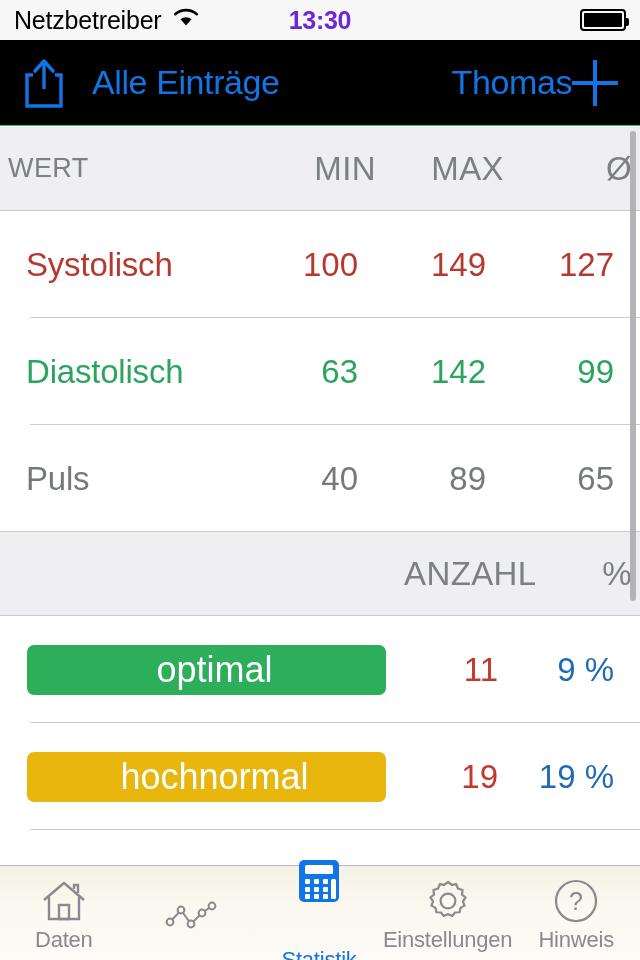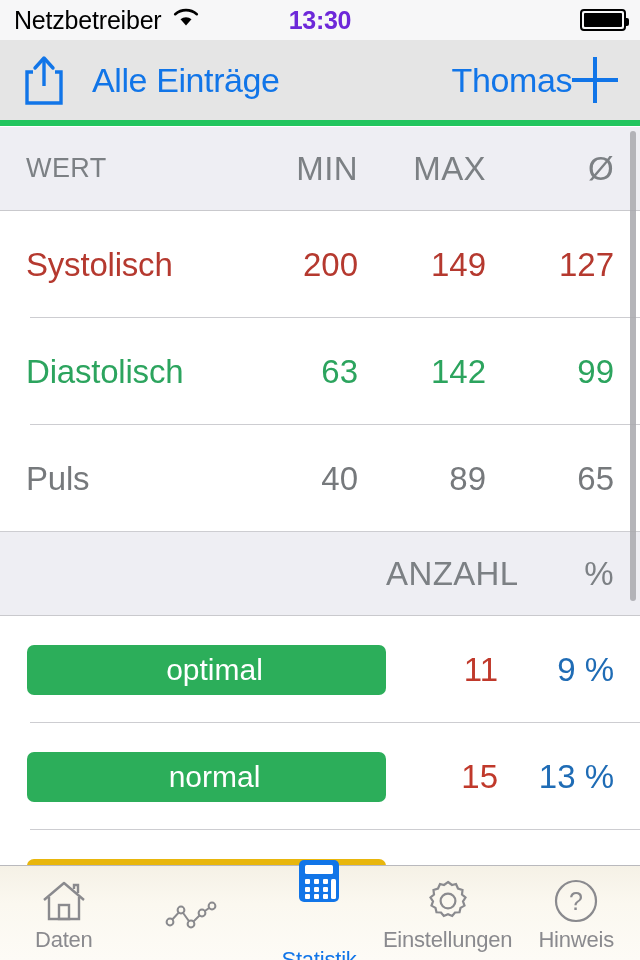--- a/index.html
+++ b/index.html
@@ -37,22 +37,22 @@
   }
   .battery::after {
     content:""; position:absolute; right:-5px; top:7px;
     width:3px; height:8px; background:#000; border-radius:0 2px 2px 0;
   }
   .battery i { display:block; height:100%; background:#000; border-radius:1px; }
 
   
   .navbar {
     height:86px; width:100%;
-    background:#e5e5e5;
-    border-bottom:6px solid #22c55e;
+    background:#000000;
+    border-bottom:1px solid #22c55e;
     display:flex; align-items:center;
     padding:0 22px;
     position:relative;
     text-align:center;
   }
   .nav-left { display:flex; align-items:center; gap:26px; }
   .nav-right { margin-left:auto; display:flex; align-items:center; }
   .nav-text { font-size:34px; color:#1175e8; letter-spacing:-0.4px; }
   .share-icon { width:44px; height:52px; position:relative; }
   .share-icon svg { display:block; }
@@ -69,21 +69,21 @@
     top:127px; left:0; right:0; bottom:95px;
     overflow:hidden;
     background:#ffffff;
   }
 
   .section-header {
     background:#eeeef3;
     border-bottom:1px solid #c9c9cd;
     height:84px;
     display:flex; align-items:center;
-    padding:0 26px;
+    padding:0 8px;
     color:#7c8084;
     font-size:27px;
     letter-spacing:0.4px;
   }
   .section-header .sh-title { flex:0 0 auto; }
   .section-header .sh-cols { margin-left:auto; display:flex; }
 
   .row {
     height:107px;
     display:flex; align-items:center;
@@ -115,21 +115,21 @@
   .clr-puls { color:#76797c; }
   .clr-count{ color:#c0392b; }
   .clr-pct  { color:#1f6cb5; }
 
   
   .row-pill { height:107px; padding:0 26px; }
   .pill {
     width:364px; height:50px;
     border-radius:7px;
     display:flex; align-items:center; justify-content:center;
-    color:#ffffff; font-size:30px;
+    color:#ffffff; font-size:36px;
     margin-left:1px;
     padding-left:16px;
   }
 
   
   .scroll-indicator {
     position:absolute; right:4px; top:4px;
     width:6px; height:470px;
     background:#a8a8ad; border-radius:3px;
     opacity:.85;
@@ -199,21 +199,21 @@
     <span class="sh-cols">
       <span class="cell c-min">MIN</span>
       <span class="cell c-max">MAX</span>
       <span class="cell c-avg">Ø</span>
     </span>
   </div>
 
   <div class="row">
     <span class="row-label clr-sys">Systolisch</span>
     <span class="row-cols">
-      <span class="cell c-min clr-sys">200</span>
+      <span class="cell c-min clr-sys">100</span>
       <span class="cell c-max clr-sys">149</span>
       <span class="cell c-avg clr-sys">127</span>
     </span>
   </div>
 
   <div class="row">
     <span class="row-label clr-dia">Diastolisch</span>
     <span class="row-cols">
       <span class="cell c-min clr-dia">63</span>
       <span class="cell c-max clr-dia">142</span>
@@ -238,27 +238,20 @@
   </div>
 
   <div class="row row-pill">
     <span class="pill" id="pill0" style="background: rgb(44, 174, 90);">optimal</span>
     <span class="row-cols">
       <span class="cell c-cnt clr-count">11</span>
       <span class="cell c-pct clr-pct">9 %</span>
     </span>
   </div>
 
-  <div class="row row-pill">
-    <span class="pill" id="pill1" style="background: rgb(44, 174, 90);">normal</span>
-    <span class="row-cols">
-      <span class="cell c-cnt clr-count">15</span>
-      <span class="cell c-pct clr-pct">13 %</span>
-    </span>
-  </div>
 
   <div class="row row-pill">
     <span class="pill" id="pill2" style="background: rgb(232, 182, 12);">hochnormal</span>
     <span class="row-cols">
       <span class="cell c-cnt clr-count">19</span>
       <span class="cell c-pct clr-pct">19 %</span>
     </span>
   </div>
 
   <div class="scroll-indicator"></div>

